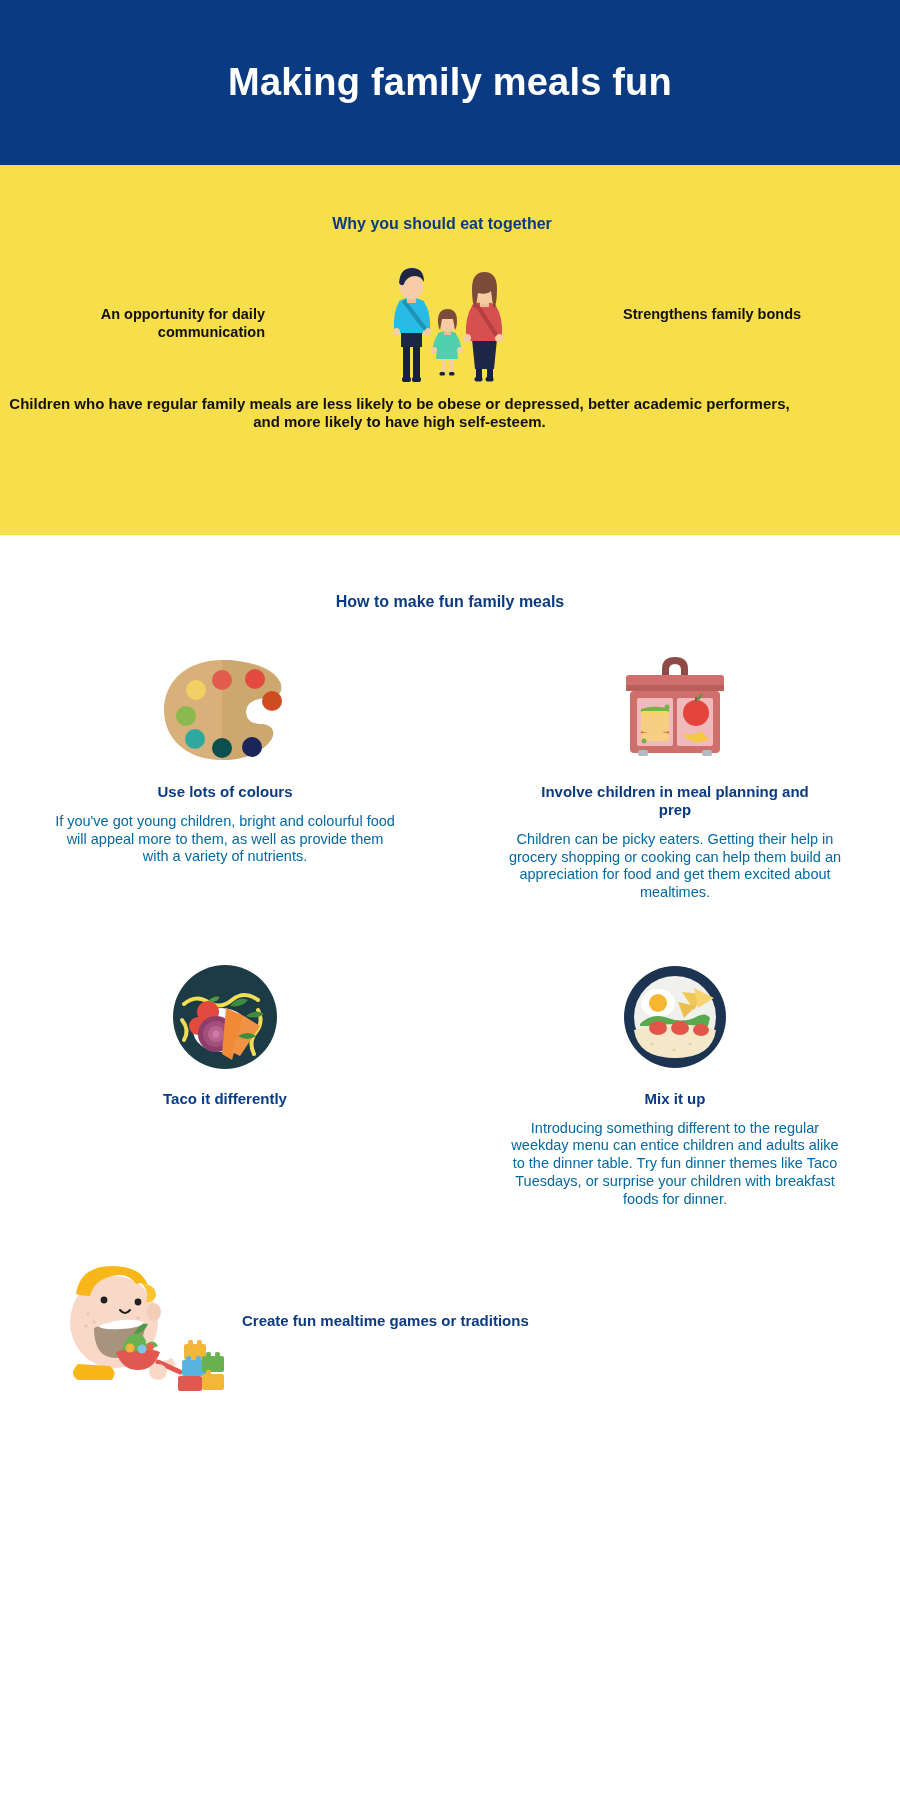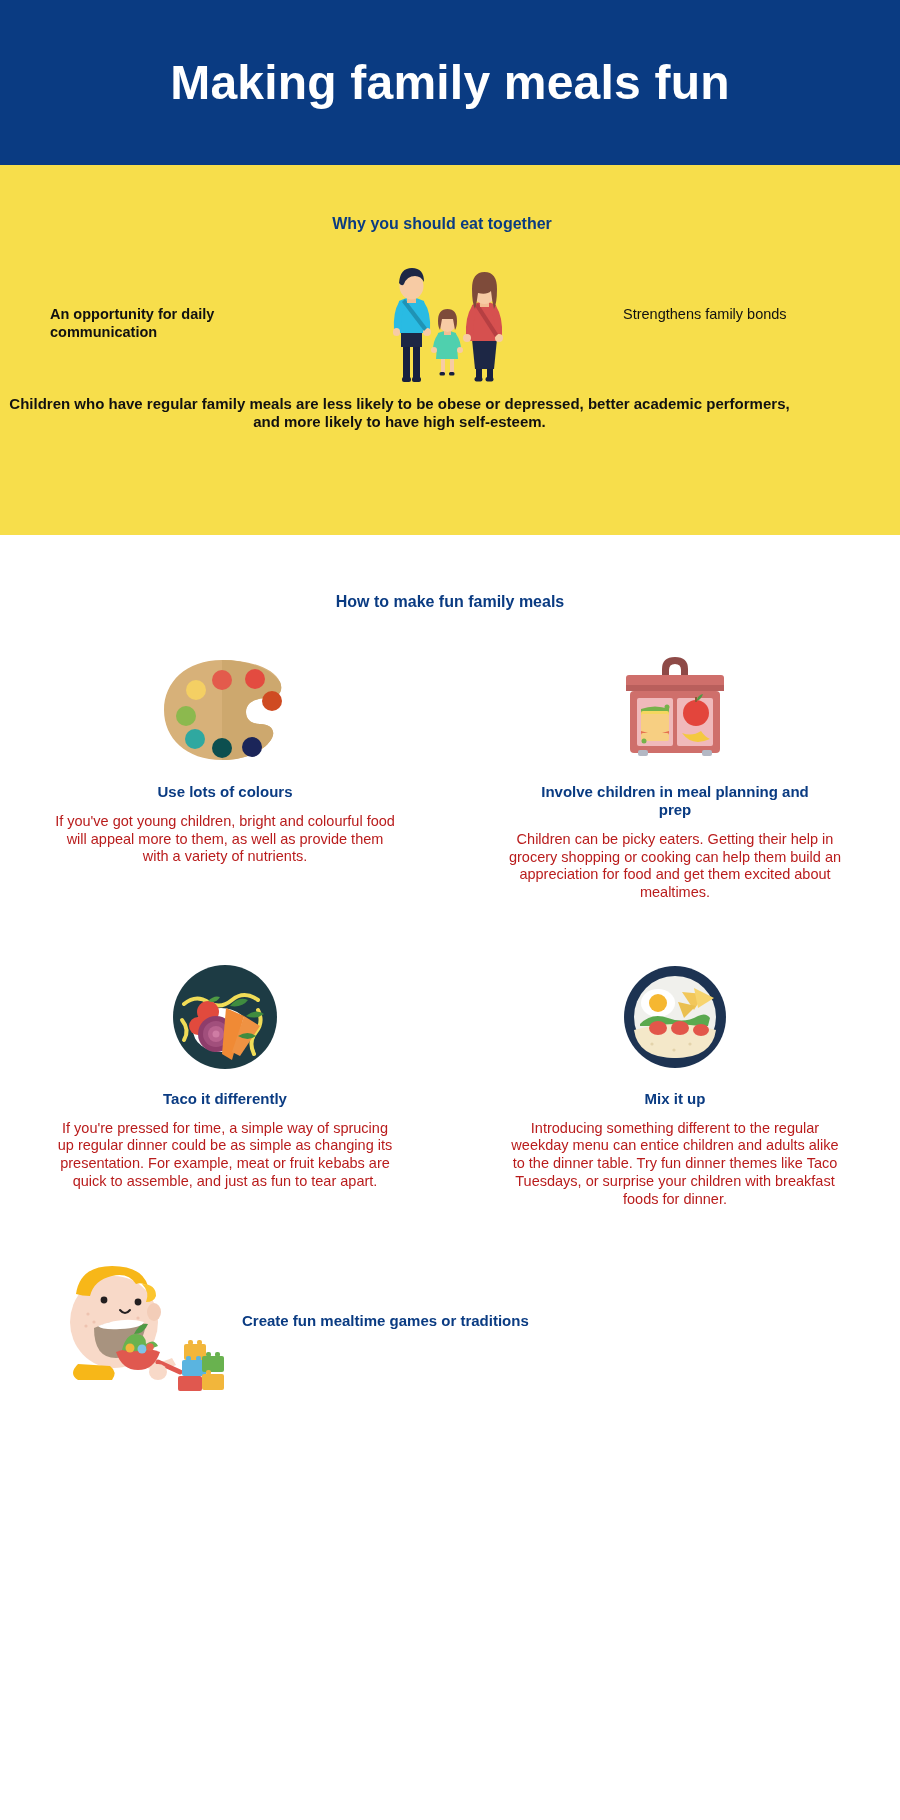--- a/index.html
+++ b/index.html
@@ -20,21 +20,21 @@
   .header {
     width: 900px;
     height: 165px;
     background: #0a3b82;
     display: flex;
     align-items: center;
     justify-content: center;
   }
   .header-title {
     color: #ffffff;
-    font-size: 48px;
+    font-size: 38px;
     font-weight: bold;
     letter-spacing: 0.2px;
     text-align: left;
   }
 
   
   .yellow {
     width: 900px;
     height: 370px;
     background: #f7de4b;
@@ -52,30 +52,31 @@
   }
   .bond-left {
     position: absolute;
     left: 50px;
     top: 140px;
     width: 215px;
     color: #111111;
     font-size: 14.5px;
     font-weight: bold;
     line-height: 1.25;
+    text-align: right;
   }
   .bond-right {
     position: absolute;
     right: 42px;
     top: 140px;
     width: 235px;
     text-align: left;
     color: #111111;
     font-size: 14.5px;
-    font-weight: normal;
+    font-weight: bold;
     line-height: 1.25;
   }
   .family-art {
     position: absolute;
     left: 50%;
     top: 88px;
     transform: translateX(-50%);
   }
   .stat-text {
     position: absolute;
@@ -127,21 +128,21 @@
   .card-title {
     color: #0a3b82;
     font-size: 15px;
     font-weight: bold;
     text-align: center;
     line-height: 1.2;
     margin-bottom: 12px;
     max-width: 300px;
   }
   .card-body {
-    color: #b91c1c;
+    color: #0369a1;
     font-size: 14.5px;
     line-height: 1.22;
     text-align: center;
     max-width: 340px;
   }
   .card.row2 { padding-top: 34px; }
   .card-wide {
     width: 900px;
     display: flex;
     flex-direction: row;
@@ -309,21 +310,20 @@
             <circle cx="50" cy="76" r="3.5" fill="#cf7ca4"></circle>
 
             <path d="M60 50 l18 8 l-12 44 l-10 -6 z" fill="#f08a35"></path>
             <path d="M78 58 l16 10 l-20 30 l-8 -4 z" fill="#ef9243"></path>
             <path d="M64 48 q8 -10 18 -6 q-6 8 -18 6 z" fill="#3f8c3f"></path>
             <path d="M80 58 q10 -8 18 -2 q-8 6 -18 2 z" fill="#3f8c3f"></path>
             <path d="M72 78 q10 -6 18 0 q-8 6 -18 0 z" fill="#3f8c3f"></path>
           </svg>
         </div>
         <div class="card-title">Taco it differently</div>
-        <div class="card-body">If you're pressed for time, a simple way of sprucing up regular dinner could be as simple as changing its presentation. For example, meat or fruit kebabs are quick to assemble, and just as fun to tear apart.</div>
       </div>
 
       <div class="card row2">
         <div class="card-icon">
           <svg width="118" height="118" viewBox="0 0 118 118" xmlns="http://www.w3.org/2000/svg">
             <circle cx="59" cy="59" r="54" fill="#ffffff"></circle>
             <circle cx="59" cy="59" r="51" fill="#1d3352"></circle>
             <circle cx="59" cy="59" r="41" fill="#f0f0ec"></circle>
 
             <path d="M66 34 l22 2 l-10 16 z" fill="#f2c75a"></path>

